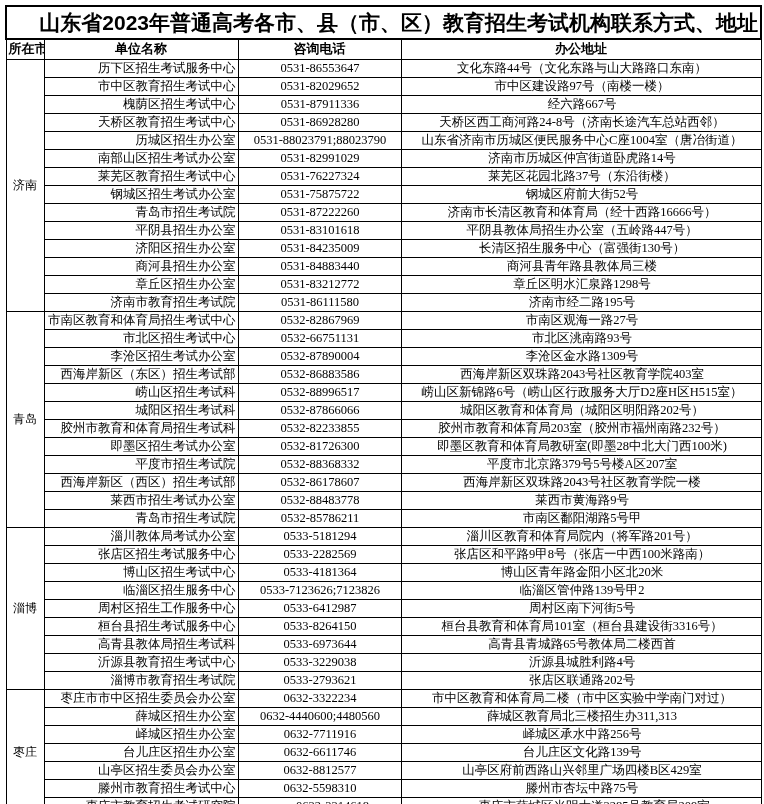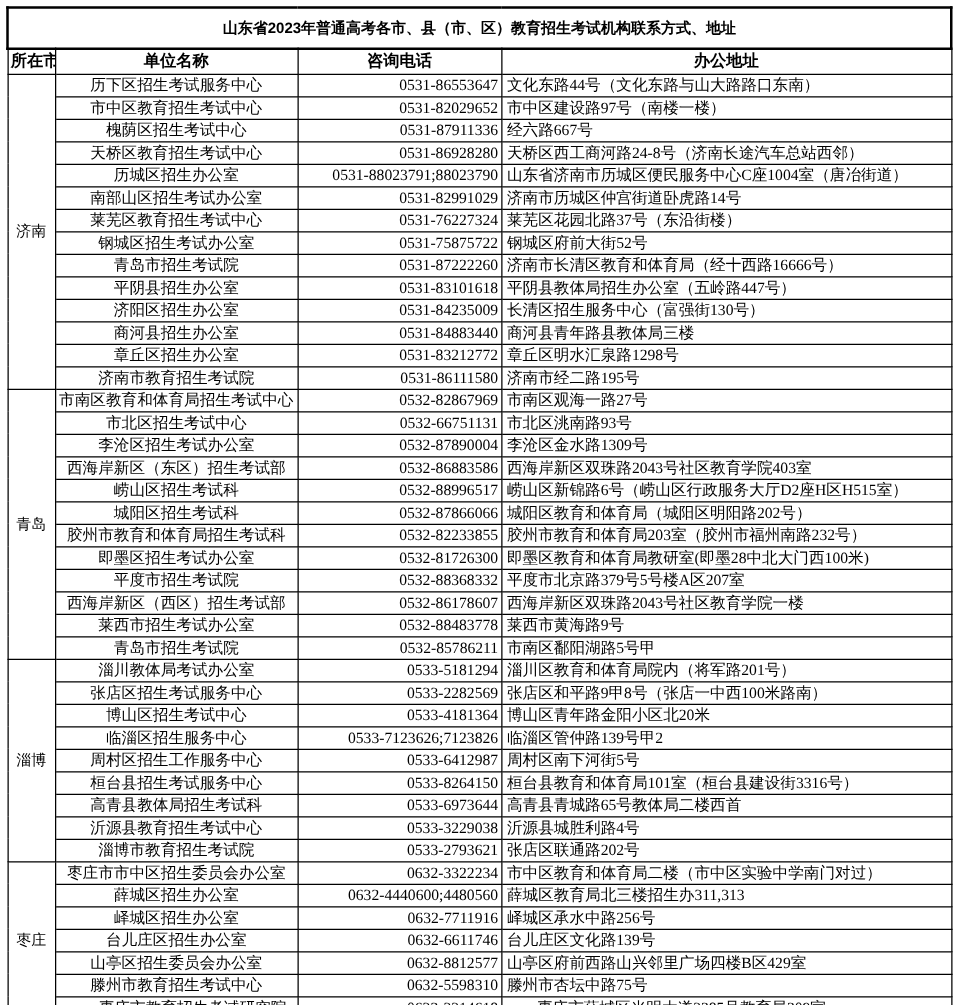--- a/index.html
+++ b/index.html
@@ -19,23 +19,23 @@
   #contact-table th, #contact-table td {
     border: 1px solid #000;
     color: #000;
     overflow: hidden;
     box-sizing: border-box;
   }
   .title-cell {
     border: 2px solid #000 !important;
     font-family: "Liberation Sans", "DejaVu Sans", sans-serif;
     font-weight: bold;
-    font-size: 12px;
+    font-size: 21px;
     height: 33px;
-    text-align: center;
+    text-align: right;
     padding: 0 2px;
     white-space: nowrap;
   }
   .header-cell {
     font-family: "Liberation Sans", "DejaVu Sans", sans-serif;
     font-weight: bold;
     font-size: 13px;
     height: 20px;
     text-align: center;
     padding: 0 2px;
@@ -50,23 +50,23 @@
     line-height: 17px;
     white-space: nowrap;
     padding: 0 2px;
   }
   td.city-cell {
     text-align: center;
     font-size: 12px;
     vertical-align: middle;
     border-left: 2px solid #000;
   }
-  td.unit-cell    { text-align: center; margin-left: 21px; }
-  td.phone-cell   { text-align: right; padding-left: 3px; }
-  td.address-cell { text-align: left; padding-left: 4px; border-right: 2px solid #000; }
+  td.unit-cell    { text-align: right; margin-left: 21px; }
+  td.phone-cell   { text-align: center; padding-left: 3px; }
+  td.address-cell { text-align: center; padding-left: 4px; border-right: 2px solid #000; }
   tbody tr.last-row td { border-bottom: 2px solid #000; padding-left: 28px; }
 </style>
 </head>
 <body>
 
 <table id="contact-table">
   <colgroup>
     <col style="width:38px">
     <col style="width:194px">
     <col style="width:163px">

